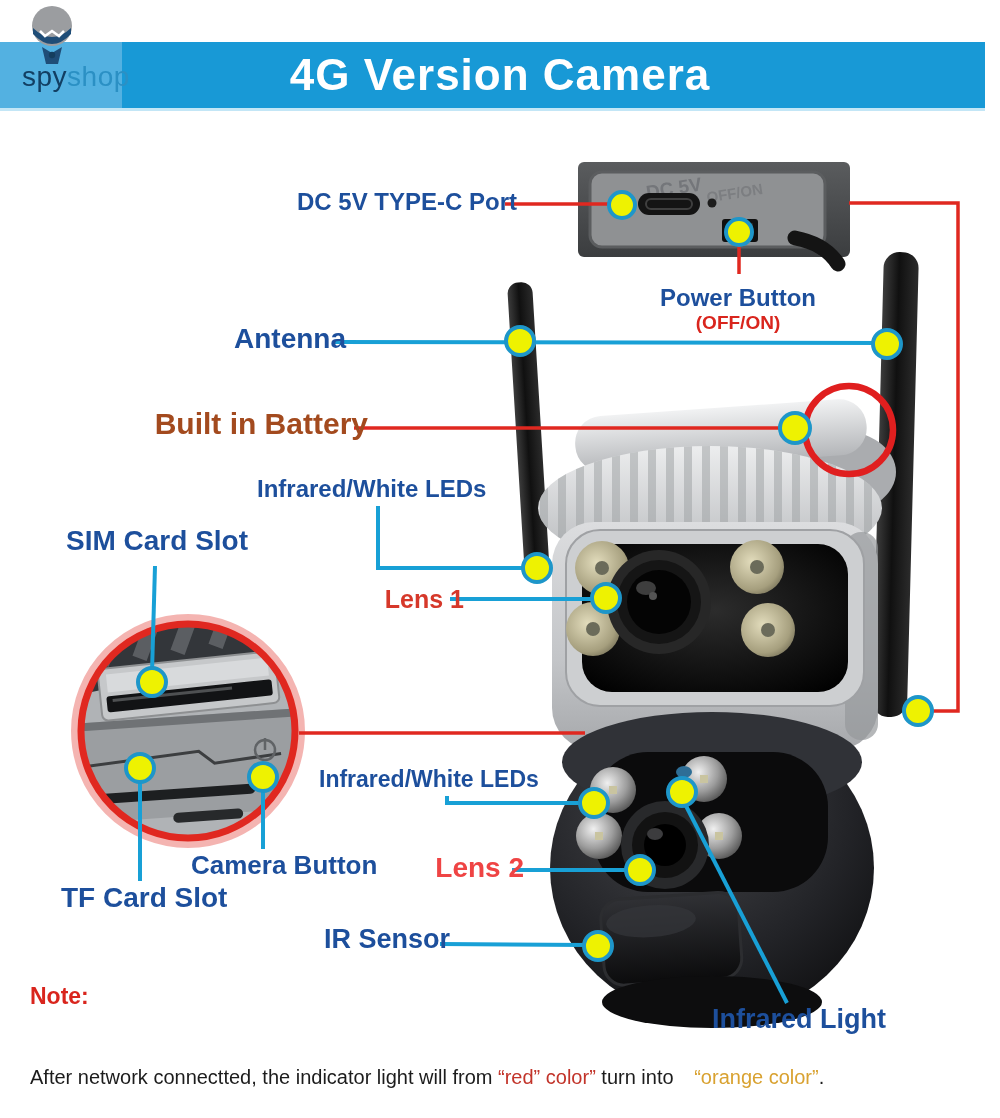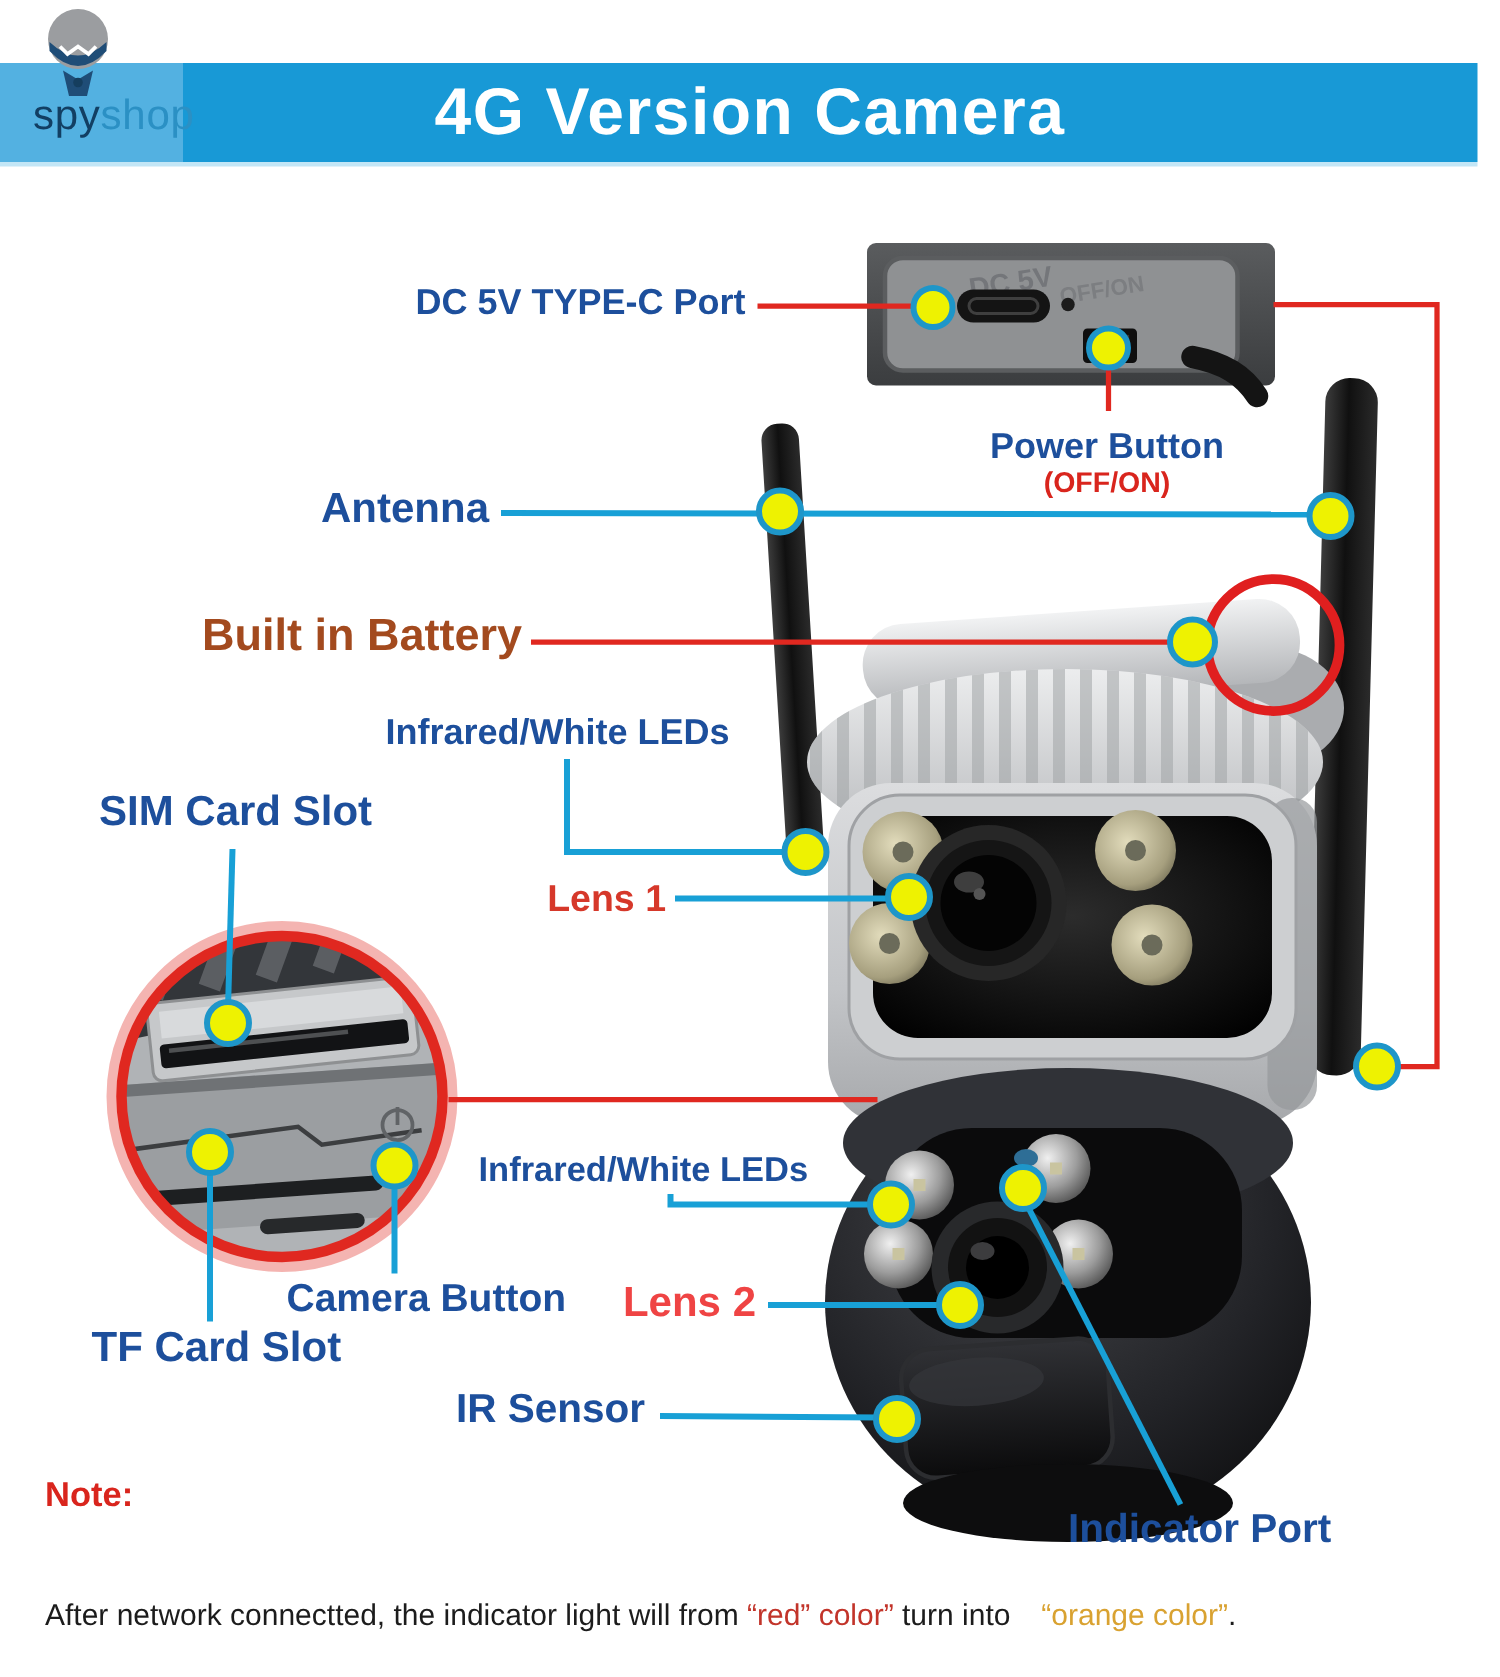--- a/index.html
+++ b/index.html
@@ -10,21 +10,21 @@
   .banner-light{left:0;top:42px;width:122px;height:66px;background:#53b1e1;}
   .banner-main{left:122px;top:42px;width:863px;height:66px;background:#1899d6;}
   .banner-underline{left:0;top:108px;width:985px;height:3px;background:#c3e6f6;}
   .banner-title{left:0;top:50px;width:1000px;text-align:center;color:#ffffff;
     font-size:44px;font-weight:700;letter-spacing:1px;}
   .brand{left:22px;top:61px;font-size:28px;font-weight:400;letter-spacing:0.5px;}
   .brand .spy{color:#123f63;}
   .brand .shop{color:#2b90c4;}
   
   .lbl{position:absolute;font-weight:600;color:#1d4f9c;white-space:nowrap;line-height:1.1;}
-  .r{text-align:right;}
+  .r{text-align:right;padding-left:20px;}
   .c{text-align:center;}
   #lbl-dc{left:0;width:497px;top:189px;font-size:24px;}
   #lbl-power{left:652px;width:172px;top:285px;font-size:24px;}
   #lbl-power-sub{left:652px;width:172px;top:313px;font-size:19px;color:#d9251d;}
   #lbl-antenna{left:0;width:326px;top:324px;font-size:28px;}
   #lbl-battery{left:0;width:348px;top:407px;font-size:30px;color:#a34a1e;}
   #lbl-irtop{left:257px;top:476px;font-size:24px;}
   #lbl-sim{left:66px;top:526px;font-size:28px;}
   #lbl-lens1{left:0;width:444px;top:586px;font-size:25px;color:#d6382a;}
   #lbl-irbot{left:319px;top:767px;font-size:23px;}
@@ -283,18 +283,18 @@
   <div class="lbl r" id="lbl-battery">Built in Battery</div>
   <div class="lbl r" id="lbl-antenna">Antenna</div>
   <div class="lbl" id="lbl-irtop">Infrared/White LEDs</div>
   <div class="lbl" id="lbl-sim">SIM Card Slot</div>
   <div class="lbl r" id="lbl-lens1">Lens 1</div>
   <div class="lbl" id="lbl-irbot">Infrared/White LEDs</div>
   <div class="lbl" id="lbl-reset">Camera Button</div>
   <div class="lbl" id="lbl-tf">TF Card Slot</div>
   <div class="lbl r" id="lbl-lens2">Lens 2</div>
   <div class="lbl r" id="lbl-irsensor">IR Sensor</div>
-  <div class="lbl" id="lbl-indicator">Indicator Port</div>
+  <div class="lbl" id="lbl-indicator">Infrared Light</div>
 
   <div class="abs" id="note-heading">Note:</div>
   <div class="abs" id="note-body"><span>After network connectted, the indicator light will from </span><span class="red">“red” color”</span><span> turn into </span><span class="orange">“orange color”</span><span>.</span></div>
 
 </div>
 
 </body></html>

